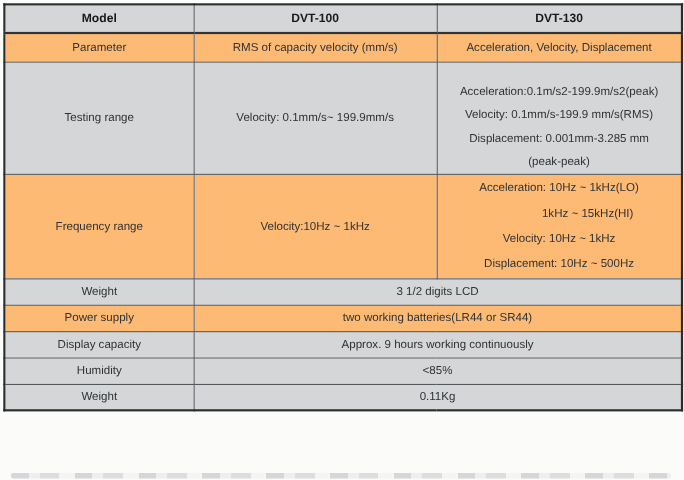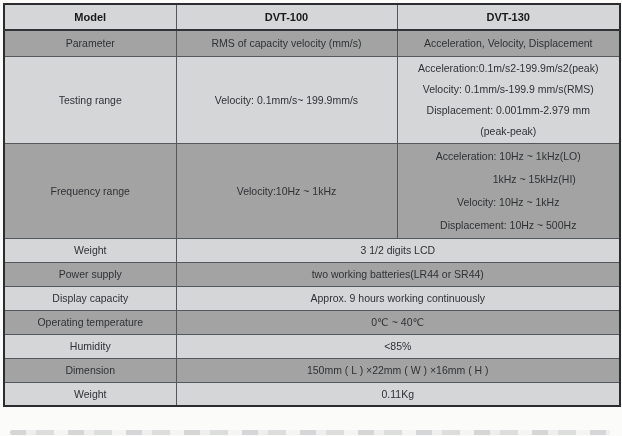--- a/index.html
+++ b/index.html
@@ -33,39 +33,39 @@
     vertical-align: middle;
     font-size: 10.5px;
     color: #2f3235;
     padding: 0 4px;
     overflow: hidden;
   }
   col.c1 { width: 172px; }
   col.c2 { width: 221px; }
   col.c3 { width: 223px; }
   tr.shade td, tr.shade th { background: #d4d6d7; }
-  tr.plain td, tr.plain th { background: #a3a3a3; margin-left: 48px; }
+  tr.plain td, tr.plain th { background: #fdba74; margin-left: 48px; }
   tr.hdr { height: 26px; }
   tr.hdr th {
     font-weight: bold;
     font-size: 11px;
     color: #17191b;
     border-bottom: 2px solid #303336;
   }
   tr.r-param { height: 26px; }
   tr.r-test  { height: 87px; }
   tr.r-freq  { height: 95px; }
   tr.r-sm    { height: 24px; }
   .lines {
     display: flex;
     flex-direction: column;
     justify-content: space-around;
     box-sizing: border-box;
   }
-  .lines.h87 { height: 85px; }
+  .lines.h87 { height: 85px; margin-top: 16px; }
   .lines.h95 { height: 93px; }
   .lines > div { line-height: 12px; }
   .line-indent { padding-left: 52px; }
   .scan-shadow {
     position: absolute;
     left: 10px;
     top: 430px;
     width: 600px;
     height: 5px;
     background: repeating-linear-gradient(90deg,
@@ -100,21 +100,21 @@
         <td>Acceleration, Velocity, Displacement</td>
       </tr>
 
       <tr class="r-test shade">
         <td>Testing range</td>
         <td>Velocity: 0.1mm/s~ 199.9mm/s</td>
         <td>
           <div class="lines h87">
             <div>Acceleration:0.1m/s2-199.9m/s2(peak)</div>
             <div>Velocity: 0.1mm/s-199.9 mm/s(RMS)</div>
-            <div>Displacement: 0.001mm-2.979 mm</div>
+            <div>Displacement: 0.001mm-3.285 mm</div>
             <div>(peak-peak)</div>
           </div>
         </td>
       </tr>
 
       <tr class="r-freq plain">
         <td>Frequency range</td>
         <td>Velocity:10Hz ~ 1kHz</td>
         <td>
           <div class="lines h95">
@@ -135,34 +135,26 @@
       <tr class="r-sm plain">
         <td>Power supply</td>
         <td colspan="2">two working batteries(LR44 or SR44)</td>
       </tr>
 
       <tr class="r-sm shade">
         <td>Display capacity</td>
         <td colspan="2">Approx. 9 hours working continuously</td>
       </tr>
 
-      <tr class="r-sm plain">
-        <td>Operating temperature</td>
-        <td colspan="2">0℃ ~ 40℃</td>
-      </tr>
 
       <tr class="r-sm shade">
         <td>Humidity</td>
         <td colspan="2">&lt;85%</td>
       </tr>
 
-      <tr class="r-sm plain">
-        <td>Dimension</td>
-        <td colspan="2">150mm ( L ) ×22mm ( W ) ×16mm ( H )</td>
-      </tr>
 
       <tr class="r-sm shade">
         <td>Weight</td>
         <td colspan="2">0.11Kg</td>
       </tr>
     </tbody>
   </table>
 
   <div class="scan-shadow"></div>
 </div>

